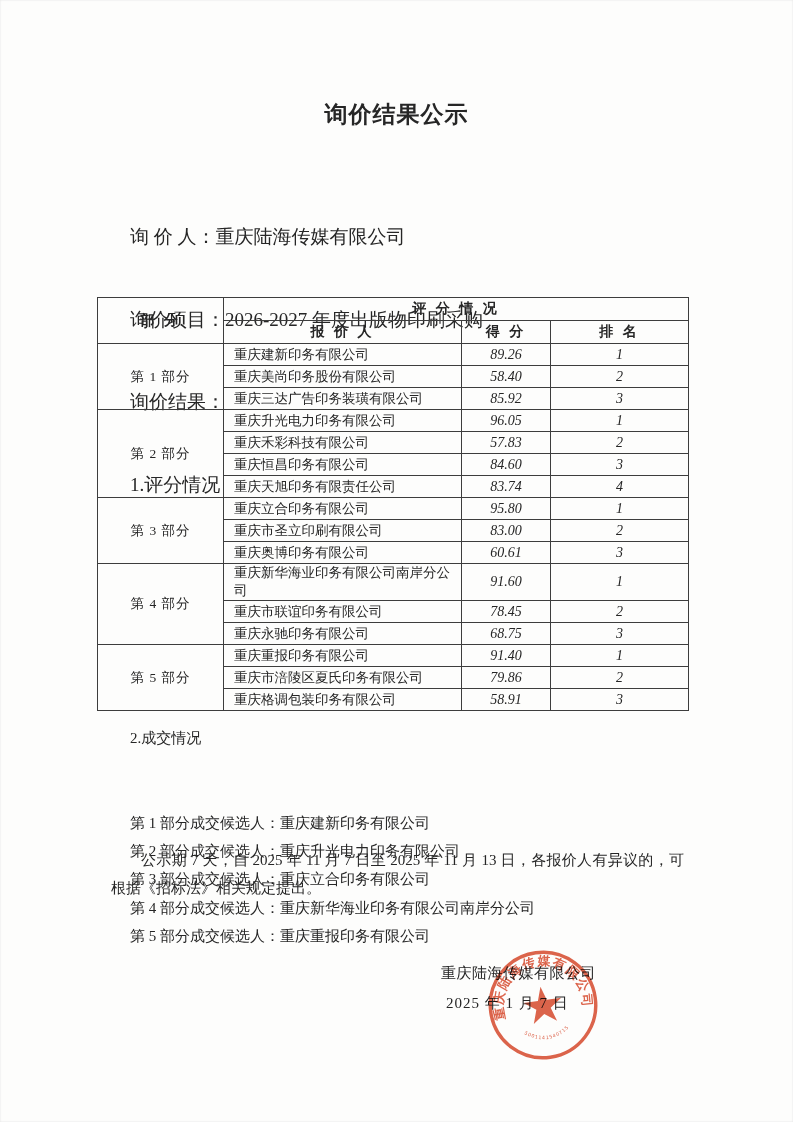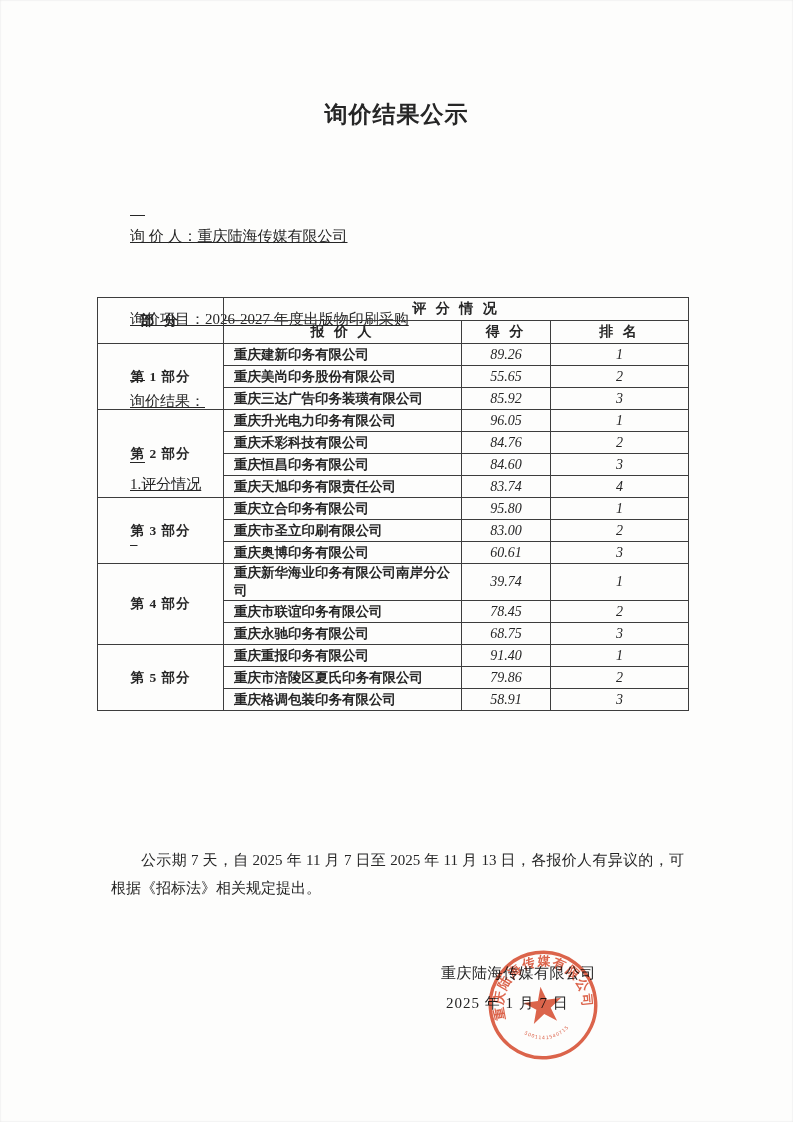--- a/index.html
+++ b/index.html
@@ -13,34 +13,34 @@
     color:#262626;
     overflow:hidden;
   }
   .doc-title {
     position:absolute; top:99px; left:0; width:793px;
     text-align:center; font-size:23px; font-weight:bold;
     letter-spacing:1px;
   }
   .info-block {
     position:absolute; top:168px; left:130px;
-    font-size:15px; line-height:27.5px; white-space:pre;text-decoration:underline;
+    font-size:19px; line-height:27.5px; white-space:pre;
   }
   .score-table {
     position:absolute; top:285px; left:97px;
     border-collapse:collapse; table-layout:fixed;
     width:591px; font-size:13.5px;margin-top:12px;
   }
   .score-table th, .score-table td {
     border:1px solid #3d3d3d; padding:0; overflow:hidden;
   }
   .score-table thead th { height:22px; font-weight:bold; font-size:14px; letter-spacing:3px; text-align:center; }
   .score-table tbody td { height:21px; }
-  .part-cell { text-align:center; font-weight:bold; letter-spacing:1px; }
-  .bidder-cell { text-align:left; padding-left:10px !important;font-weight:bold; }
+  .part-cell { text-align:center; font-weight:normal; letter-spacing:1px; }
+  .bidder-cell { text-align:left; padding-left:10px !important; }
   .score-cell, .rank-cell { text-align:center; font-size:14px;font-style:italic; }
   .award-block {
     position:absolute; top:668px; left:130px;
     font-size:15px; line-height:28.2px; white-space:pre;
   }
   .paragraphs {
     position:absolute; top:832px; left:97px; width:601px;
     font-size:15px; line-height:28px; text-align:justify;
   }
   .paragraphs p { margin:14px; text-indent:2em; }
@@ -88,37 +88,37 @@
     </thead>
     <tbody>
         <tr>
           <td rowspan="3" class="part-cell">第 1 部分</td>
           <td class="bidder-cell">重庆建新印务有限公司</td>
           <td class="score-cell">89.26</td>
           <td class="rank-cell">1</td>
         </tr>
         <tr>
           <td class="bidder-cell">重庆美尚印务股份有限公司</td>
-          <td class="score-cell">55.65</td>
+          <td class="score-cell">58.40</td>
           <td class="rank-cell">2</td>
         </tr>
         <tr>
           <td class="bidder-cell">重庆三达广告印务装璜有限公司</td>
           <td class="score-cell">85.92</td>
           <td class="rank-cell">3</td>
         </tr>
         <tr>
           <td rowspan="4" class="part-cell">第 2 部分</td>
           <td class="bidder-cell">重庆升光电力印务有限公司</td>
           <td class="score-cell">96.05</td>
           <td class="rank-cell">1</td>
         </tr>
         <tr>
           <td class="bidder-cell">重庆禾彩科技有限公司</td>
-          <td class="score-cell">84.76</td>
+          <td class="score-cell">57.83</td>
           <td class="rank-cell">2</td>
         </tr>
         <tr>
           <td class="bidder-cell">重庆恒昌印务有限公司</td>
           <td class="score-cell">84.60</td>
           <td class="rank-cell">3</td>
         </tr>
         <tr>
           <td class="bidder-cell">重庆天旭印务有限责任公司</td>
           <td class="score-cell">83.74</td>
@@ -136,21 +136,21 @@
           <td class="rank-cell">2</td>
         </tr>
         <tr>
           <td class="bidder-cell">重庆奥博印务有限公司</td>
           <td class="score-cell">60.61</td>
           <td class="rank-cell">3</td>
         </tr>
         <tr>
           <td rowspan="3" class="part-cell">第 4 部分</td>
           <td class="bidder-cell">重庆新华海业印务有限公司南岸分公司</td>
-          <td class="score-cell">39.74</td>
+          <td class="score-cell">91.60</td>
           <td class="rank-cell">1</td>
         </tr>
         <tr>
           <td class="bidder-cell">重庆市联谊印务有限公司</td>
           <td class="score-cell">78.45</td>
           <td class="rank-cell">2</td>
         </tr>
         <tr>
           <td class="bidder-cell">重庆永驰印务有限公司</td>
           <td class="score-cell">68.75</td>
@@ -168,20 +168,24 @@
           <td class="rank-cell">2</td>
         </tr>
         <tr>
           <td class="bidder-cell">重庆格调包装印务有限公司</td>
           <td class="score-cell">58.91</td>
           <td class="rank-cell">3</td>
         </tr>
       </tbody>
   </table>
 
+  <div class="award-block">
+    <div>2.成交情况</div>
+    <div><div>第 1 部分成交候选人：重庆建新印务有限公司</div><div>第 2 部分成交候选人：重庆升光电力印务有限公司</div><div>第 3 部分成交候选人：重庆立合印务有限公司</div><div>第 4 部分成交候选人：重庆新华海业印务有限公司南岸分公司</div><div>第 5 部分成交候选人：重庆重报印务有限公司</div></div>
+  </div>
 
   <div class="paragraphs">
     <p>公示期 7 天，自 2025 年 11 月 7 日至 2025 年 11 月 13 日，各报价人有异议的，可根据《招标法》相关规定提出。</p>
   </div>
 
   <div class="sig-company">重庆陆海传媒有限公司</div>
   <div class="sig-date">2025 年 1 月 7 日</div>
 
   <svg class="seal" viewBox="0 0 120 120" xmlns="http://www.w3.org/2000/svg">
     <defs>

